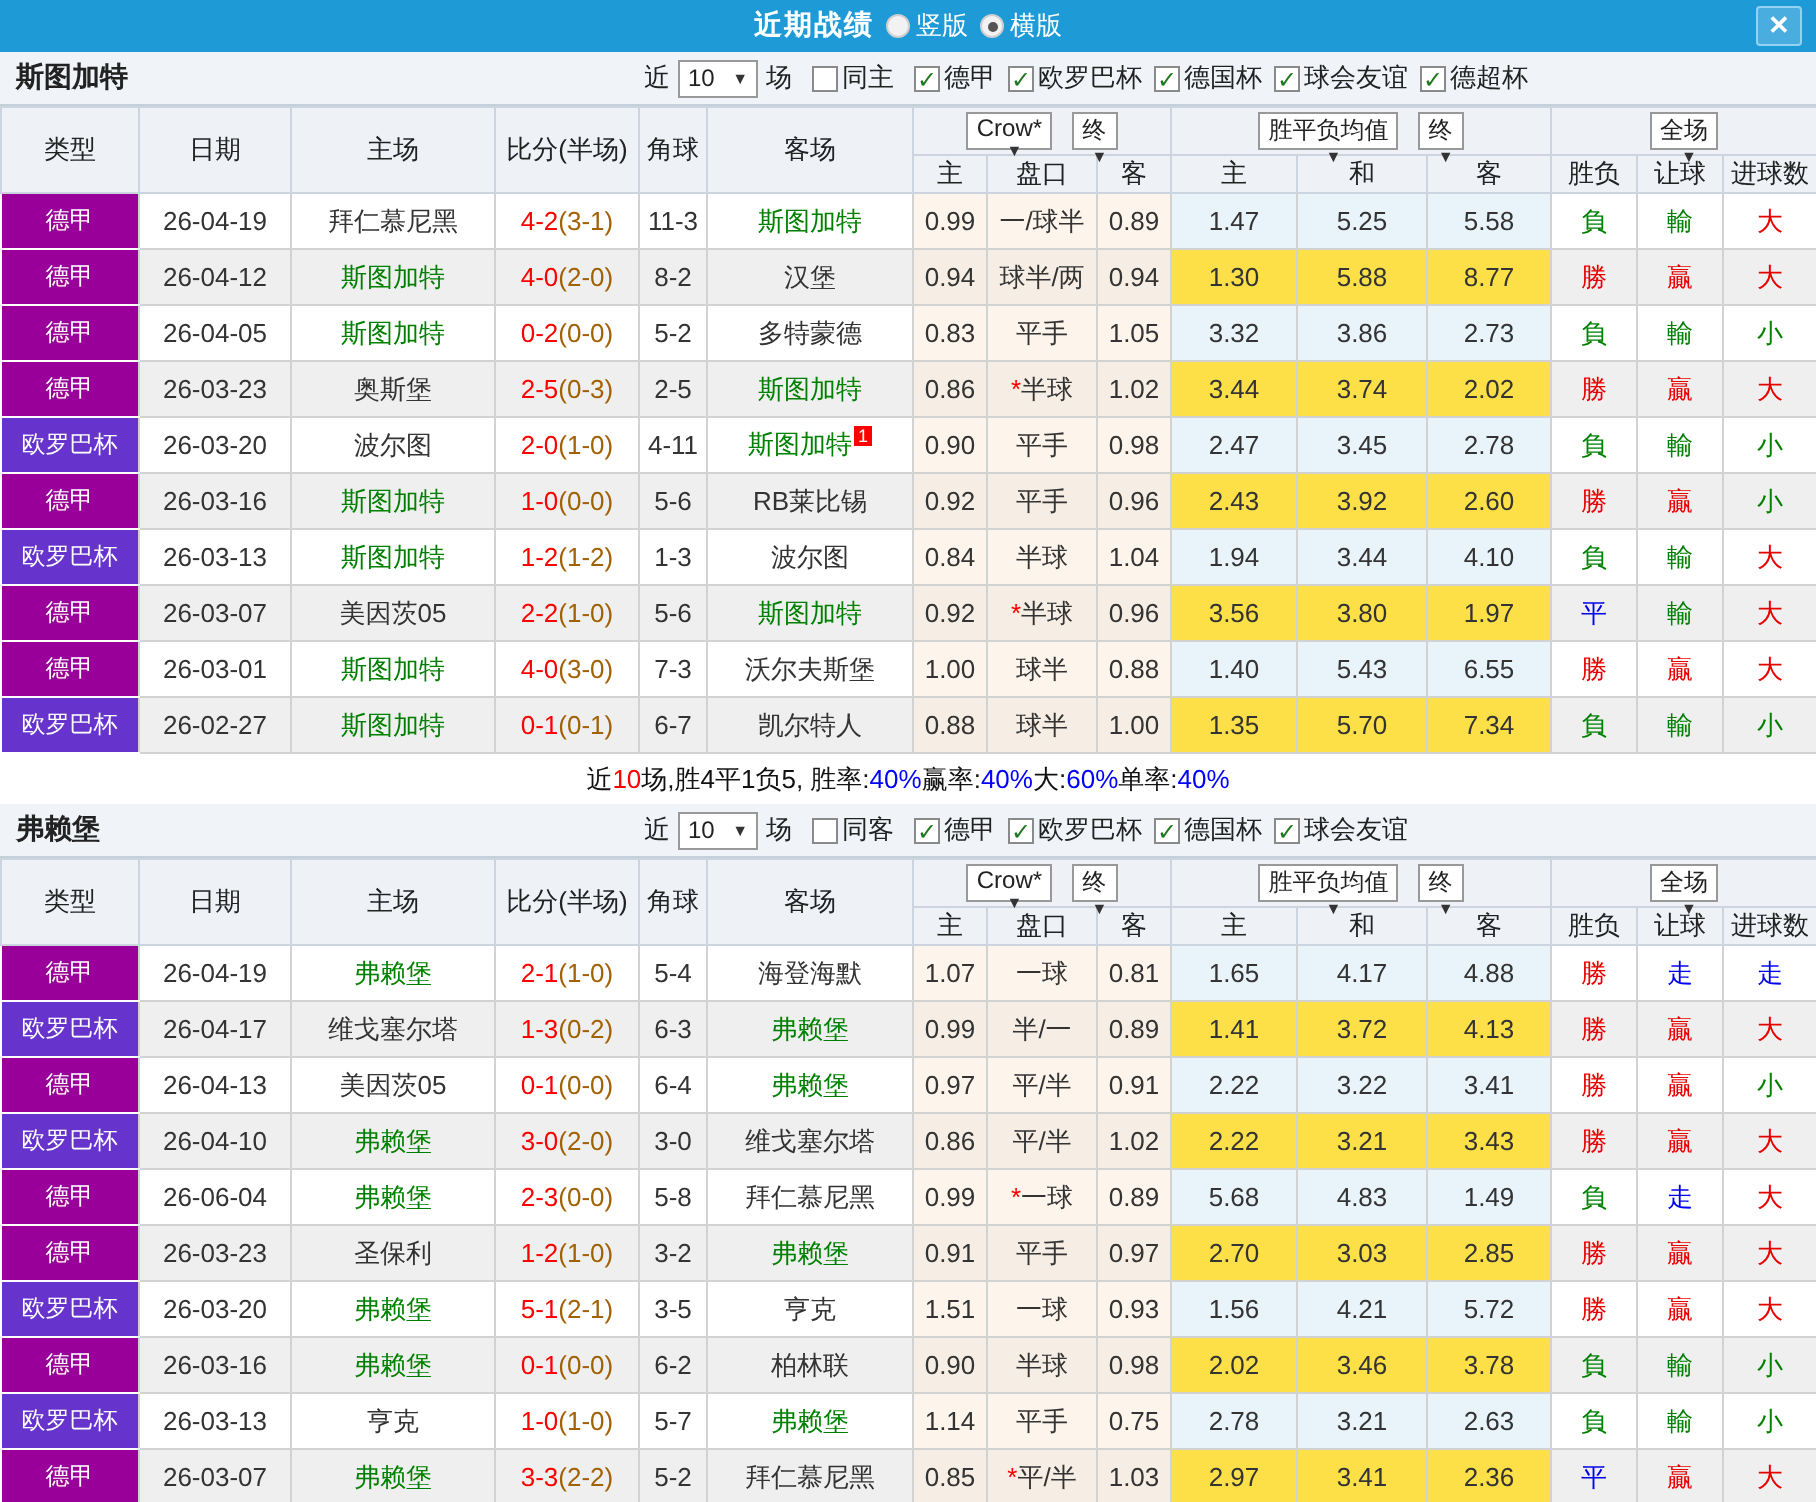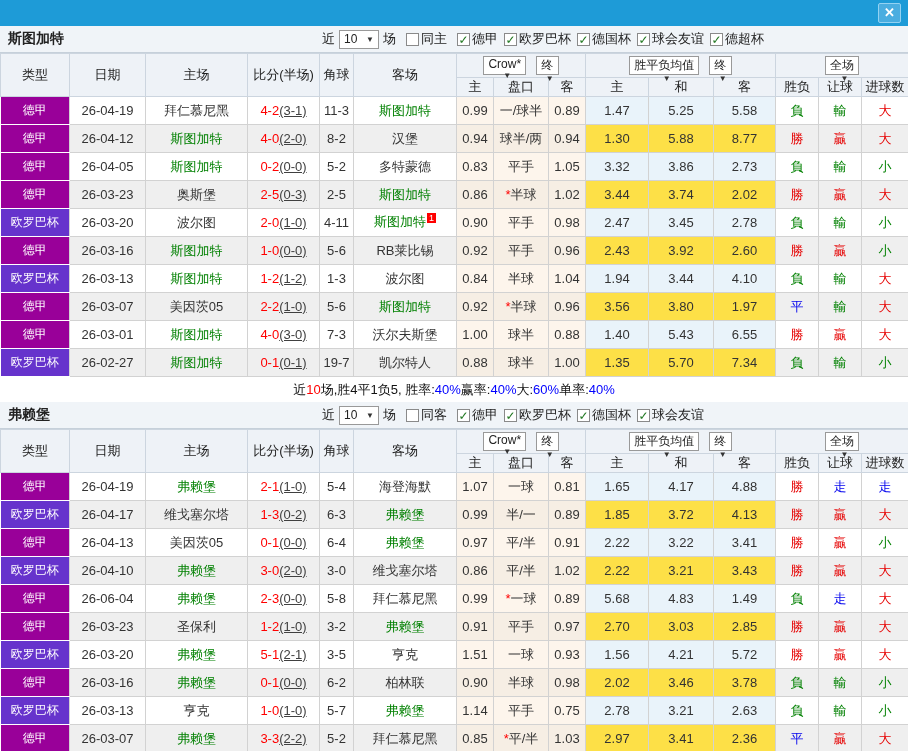--- a/index.html
+++ b/index.html
@@ -33,40 +33,51 @@
   .match-table { width:908px; border-collapse:collapse; table-layout:fixed; }
   .match-table th { background:#eef2f7; border:1px solid #ccd5df; font-weight:normal; font-size:13px; color:#222; padding:0; }
   tr.h1 th { height:24px; }
   tr.h2 th { height:19px; }
   th.grp .selectbox { margin:0 3px; vertical-align:middle;flex-direction:column; }
   .match-table td { border:1px solid #d2d2d2; text-align:center; height:28px; padding:0; font-size:13px; color:#333; white-space:nowrap; overflow:hidden; background:#fff; }
   tr.alt td { background:#efefef; }
   td.c-type { color:#fff; font-size:12px; border-bottom:1px solid #fff; border-left:0; }
   td.c-team.hl { color:#008000; }
   td.c-score .sc-main { color:#ff0000; }
-  td.c-score .sc-half { color:#404040;text-decoration:underline; }
+  td.c-score .sc-half { color:#a16207; }
   td.c-odds { background:#fdf5ec; }
   tr.alt td.c-odds { background:#f6eee4; }
   td.c-avg { background:#e9f3fa; }
   tr.alt td.c-avg { background:#fde047; }
   .c-res.r { color:#e60000; }
   .c-res.g { color:#008000; }
   .c-res.b { color:#0000ee; }
   .star { color:#ff0000; }
   sup.badge { background:#ff0000; color:#fff; font-size:9px; line-height:11px; padding:0 2px; margin-left:1px; }
   
   .summary { height:25px; display:flex; align-items:center; justify-content:center; font-size:13px; }
   .s-k { color:#111; }
   .s-r { color:#ff0000; }
   .s-b { color:#0000ff; }
 </style>
 </head>
 <body>
 
 <div class="topbar">
+  <div class="topbar-group">
+    <span class="title">近期战绩</span>
+    <label class="radio-label">
+      <span class="rdo"></span>
+      <span>竖版</span>
+    </label>
+    <label class="radio-label">
+      <span class="rdo on"></span>
+      <span>横版</span>
+    </label>
+  </div>
   <div class="close-btn">✕</div>
 </div>
 
 <div class="section">
   <div class="filter-row">
     <b class="team-name">斯图加特</b>
     <div class="filter-controls">
       <span>近</span>
       <span class="selectbox count-select">
         <span>10</span>
@@ -318,21 +329,21 @@
           <td class="c-avg">6.55</td>
           <td class="c-res r">勝</td>
           <td class="c-res r">贏</td>
           <td class="c-res r">大</td>
         </tr>
         <tr class="alt">
           <td class="c-type" style="background: rgb(102, 51, 204);">欧罗巴杯</td>
           <td class="c-date">26-02-27</td>
           <td class="c-team hl">斯图加特</td>
           <td class="c-score"><span class="sc-main">0-1</span><span class="sc-half">(0-1)</span></td>
-          <td class="c-corner">19-7</td>
+          <td class="c-corner">6-7</td>
           <td class="c-team">凯尔特人</td>
           <td class="c-odds">0.88</td>
           <td class="c-odds">球半</td>
           <td class="c-odds">1.00</td>
           <td class="c-avg">1.35</td>
           <td class="c-avg">5.70</td>
           <td class="c-avg">7.34</td>
           <td class="c-res g">負</td>
           <td class="c-res g">輸</td>
           <td class="c-res g">小</td>
@@ -473,21 +484,21 @@
         <tr class="alt">
           <td class="c-type" style="background: rgb(102, 51, 204);">欧罗巴杯</td>
           <td class="c-date">26-04-17</td>
           <td class="c-team">维戈塞尔塔</td>
           <td class="c-score"><span class="sc-main">1-3</span><span class="sc-half">(0-2)</span></td>
           <td class="c-corner">6-3</td>
           <td class="c-team hl">弗赖堡</td>
           <td class="c-odds">0.99</td>
           <td class="c-odds">半/一</td>
           <td class="c-odds">0.89</td>
-          <td class="c-avg">1.85</td>
+          <td class="c-avg">1.41</td>
           <td class="c-avg">3.72</td>
           <td class="c-avg">4.13</td>
           <td class="c-res r">勝</td>
           <td class="c-res r">贏</td>
           <td class="c-res r">大</td>
         </tr>
         <tr>
           <td class="c-type" style="background: rgb(153, 0, 153);">德甲</td>
           <td class="c-date">26-04-13</td>
           <td class="c-team">美因茨05</td>

